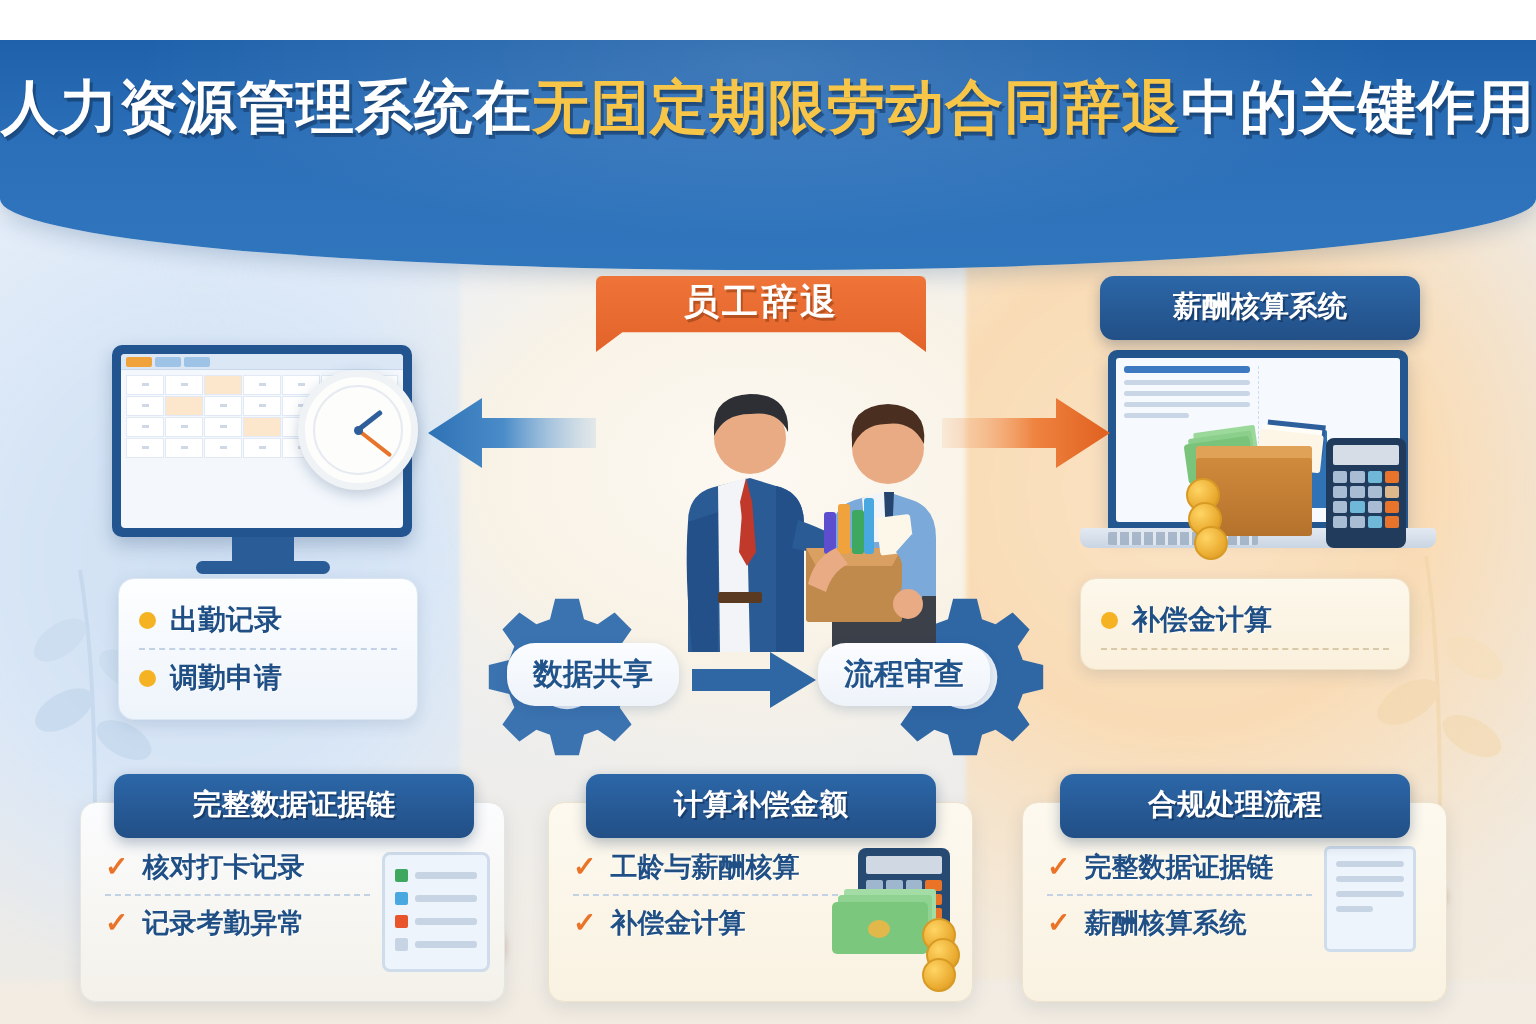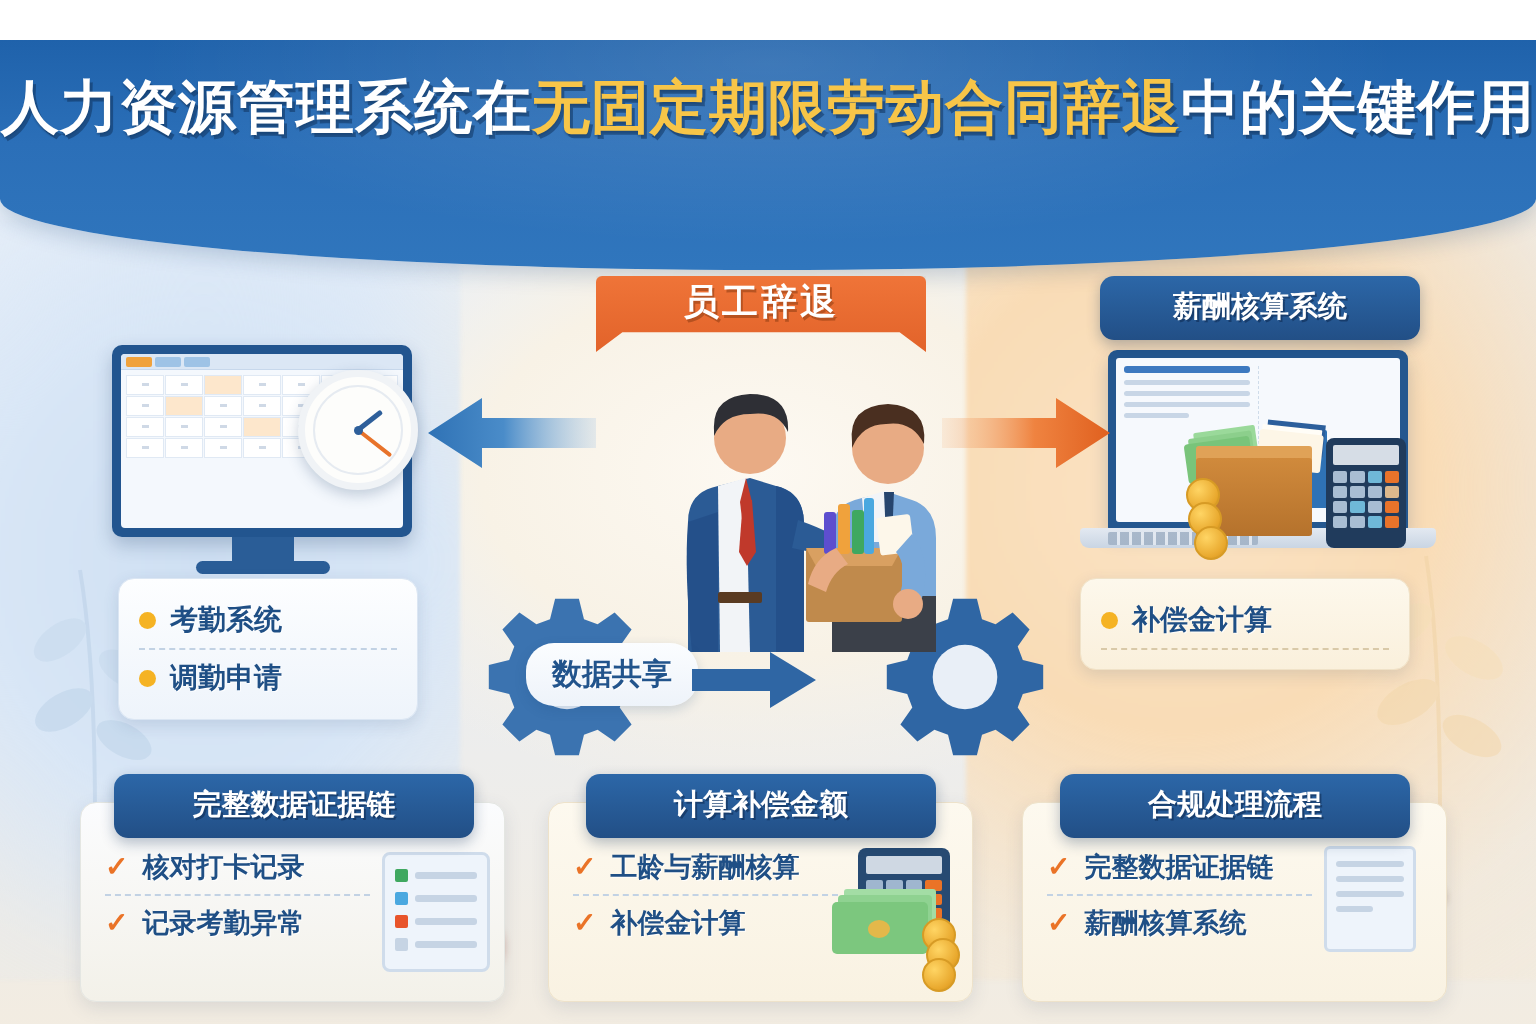--- a/index.html
+++ b/index.html
@@ -465,29 +465,30 @@
 
   <svg class="gear" style="left:482px; top:552px;" width="170" height="170" viewBox="0 0 100 100">
     <path fill="#3b73b0" d="M50 4 L57 4 L60 16 L68 19 L78 12 L88 22 L81 32 L84 40 L96 43 L96 57 L84 60 L81 68 L88 78 L78 88 L68 81 L60 84 L57 96 L43 96 L40 84 L32 81 L22 88 L12 78 L19 68 L16 60 L4 57 L4 43 L16 40 L19 32 L12 22 L22 12 L32 19 L40 16 L43 4 Z"></path>
     <circle cx="50" cy="50" r="19" fill="#e9eff7"></circle>
   </svg>
   <svg class="gear" style="left:880px; top:552px;" width="170" height="170" viewBox="0 0 100 100">
     <path fill="#2f66a4" d="M50 4 L57 4 L60 16 L68 19 L78 12 L88 22 L81 32 L84 40 L96 43 L96 57 L84 60 L81 68 L88 78 L78 88 L68 81 L60 84 L57 96 L43 96 L40 84 L32 81 L22 88 L12 78 L19 68 L16 60 L4 57 L4 43 L16 40 L19 32 L12 22 L22 12 L32 19 L40 16 L43 4 Z"></path>
     <circle cx="50" cy="50" r="19" fill="#e9eff7"></circle>
   </svg>
 
-  <div class="flow-pill" style="left:526px;">数据共享</div>
+  <div class="flow-pill" style="left:507px;">数据共享</div>
   <svg class="flow-arrow" width="124" height="56" viewBox="0 0 124 56">
     <path d="M0 17 H78 V0 L124 28 L78 56 V39 H0 Z" fill="#2f66a4"></path>
   </svg>
+  <div class="flow-pill" style="left:818px;">流程审查</div>
 
   <div class="side-card left">
     <div class="bullet-row">
       <span class="dot"></span>
-      <span class="bullet-text">考勤系统</span>
+      <span class="bullet-text">出勤记录</span>
     </div>
     <div class="divider-dash"></div>
     <div class="bullet-row">
       <span class="dot"></span>
       <span class="bullet-text">调勤申请</span>
     </div>
   </div>
 
   <div class="side-card right">
     <div class="bullet-row">

